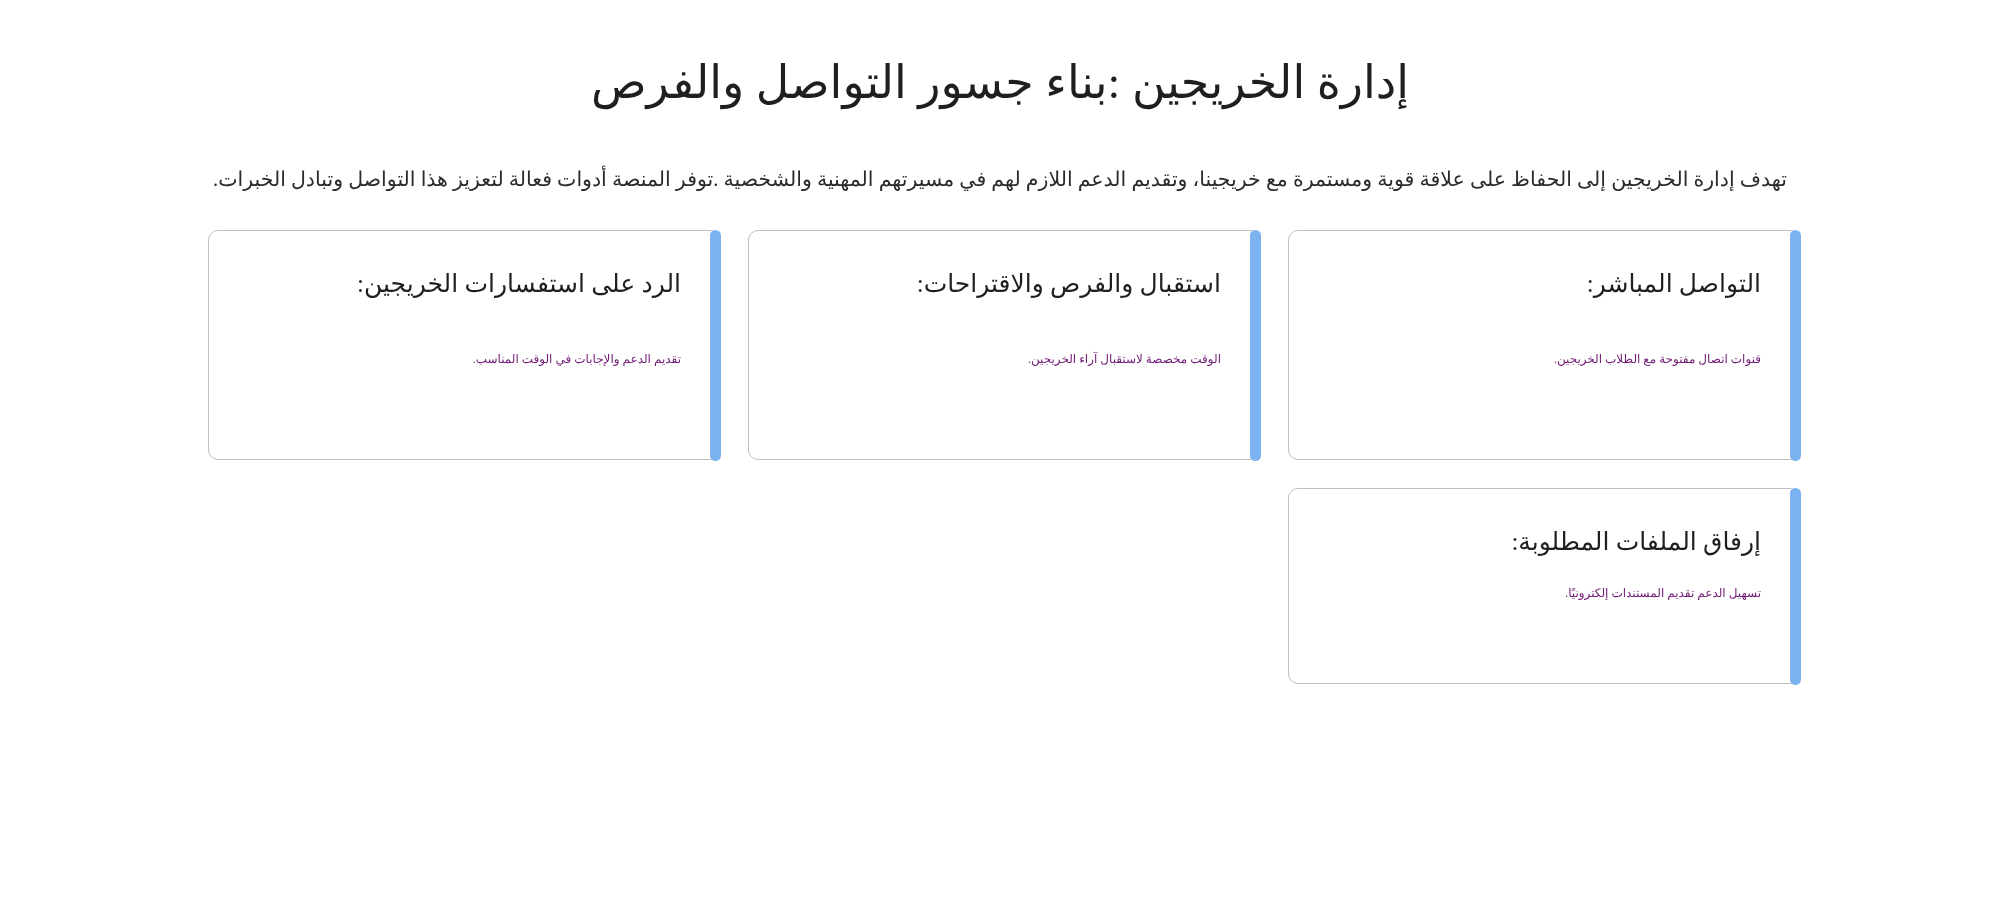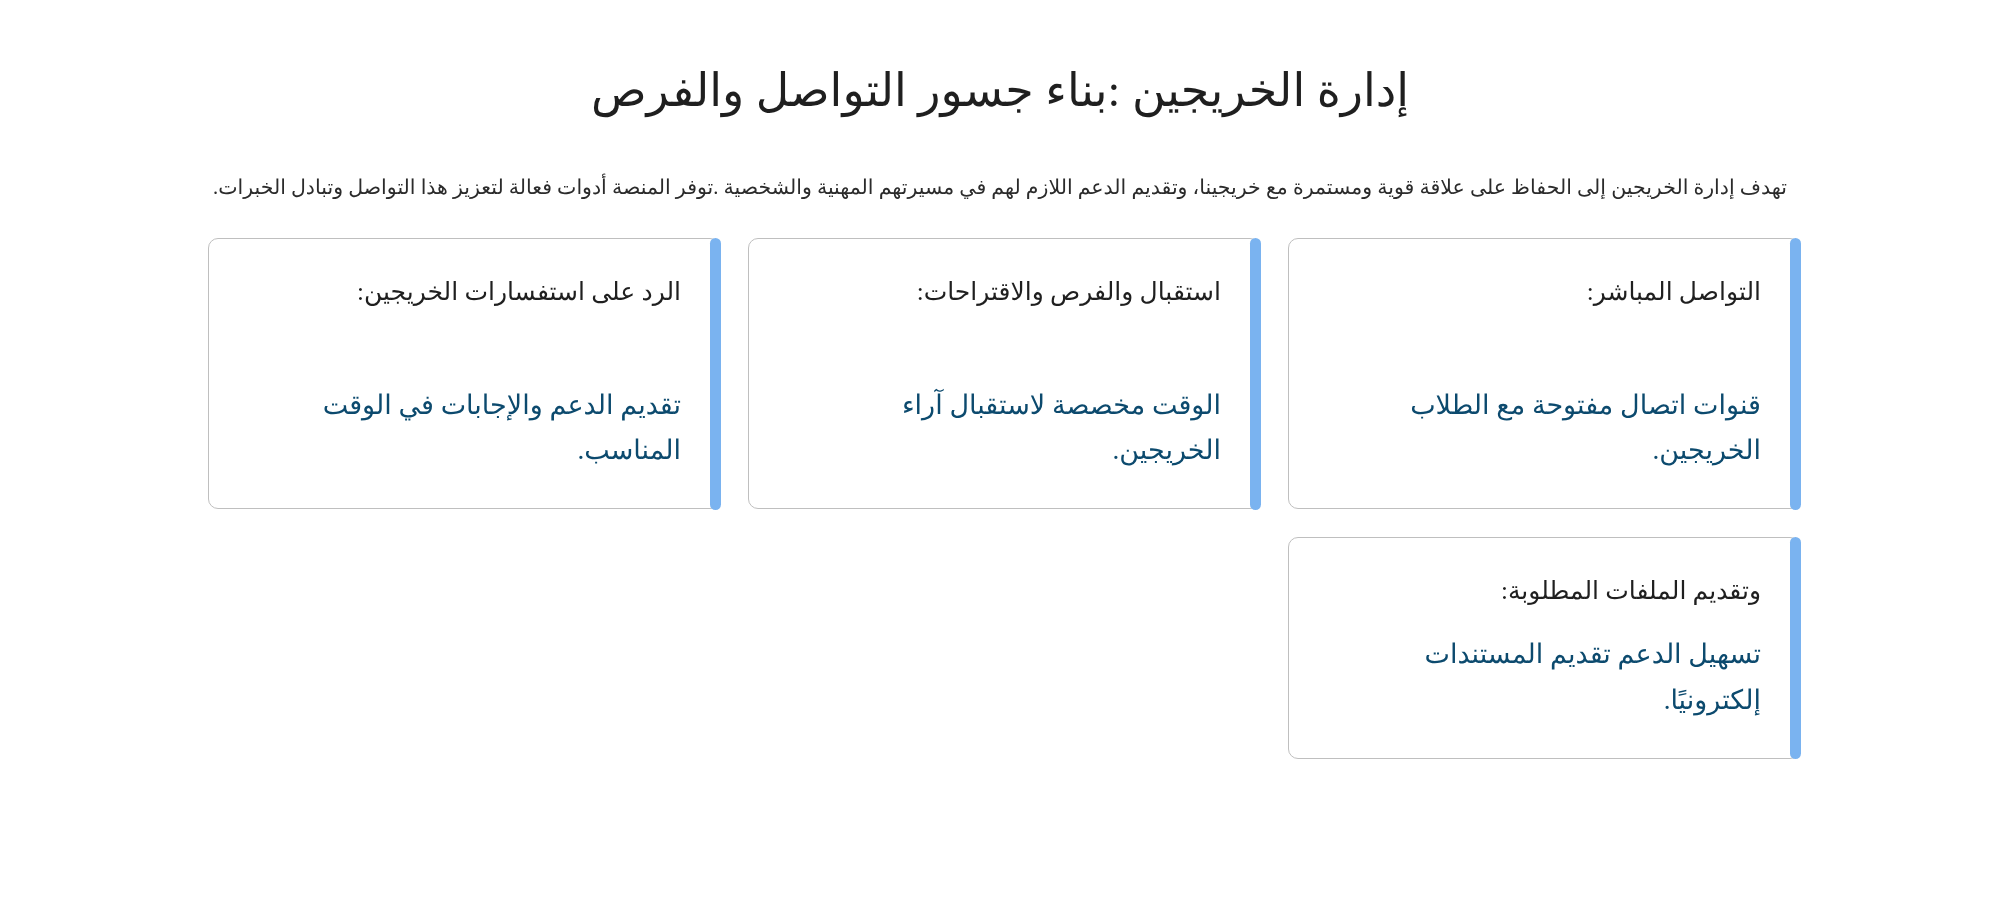--- a/index.html
+++ b/index.html
@@ -11,21 +11,21 @@
     width: 2000px;
     height: 917px;
     font-family: "Liberation Serif", "DejaVu Serif", serif;
     color: #2b2b2b;
     overflow: hidden;
   }
   .page {
     width: 2000px;
     height: 917px;
     box-sizing: border-box;
-    padding: 12px;
+    padding: 4px;
     position: relative;
   }
   .page-title {
     text-align: center;
     font-size: 46px;
     font-weight: normal;
     color: #1f1f1f;
     margin: 0;
     padding: 48px 120px 0 120px;
     line-height: 1.35;
@@ -76,25 +76,25 @@
     background: #7ab3f0;
   }
   .card-title {
     font-size: 25px;
     color: #1f1f1f;
     line-height: 1.5;
     margin: 0 0 0 0;
     direction: rtl;
     text-align: right;
   }
-  .card.tall .card-title { margin-bottom: 72px; }
+  .card.tall .card-title { margin-bottom: 46px; }
   .card.short .card-title { margin-bottom: 22px; }
   .card-text {
-    font-size: 27px;
-    color: #0c4a6e;
+    font-size: 12px;
+    color: #701a75;
     line-height: 1.7;
     margin: 0;
     direction: rtl;
     text-align: right;
   }
 </style>
 </head>
 <body>
 
 <div class="page">
@@ -124,21 +124,21 @@
         <div class="card-title">الرد على استفسارات الخريجين:</div>
         <div class="card-text">تقديم الدعم والإجابات في الوقت المناسب.</div>
       </div>
 
     </div>
 
     <div class="card-row">
 
       <div class="card short">
         <span class="accent" style="background: rgb(122, 179, 240);"></span>
-        <div class="card-title">وتقديم الملفات المطلوبة:</div>
+        <div class="card-title">إرفاق الملفات المطلوبة:</div>
         <div class="card-text">تسهيل الدعم تقديم المستندات إلكترونيًا.</div>
       </div>
 
 
     </div>
 
   </div>
 </div>
 
 </body></html>

